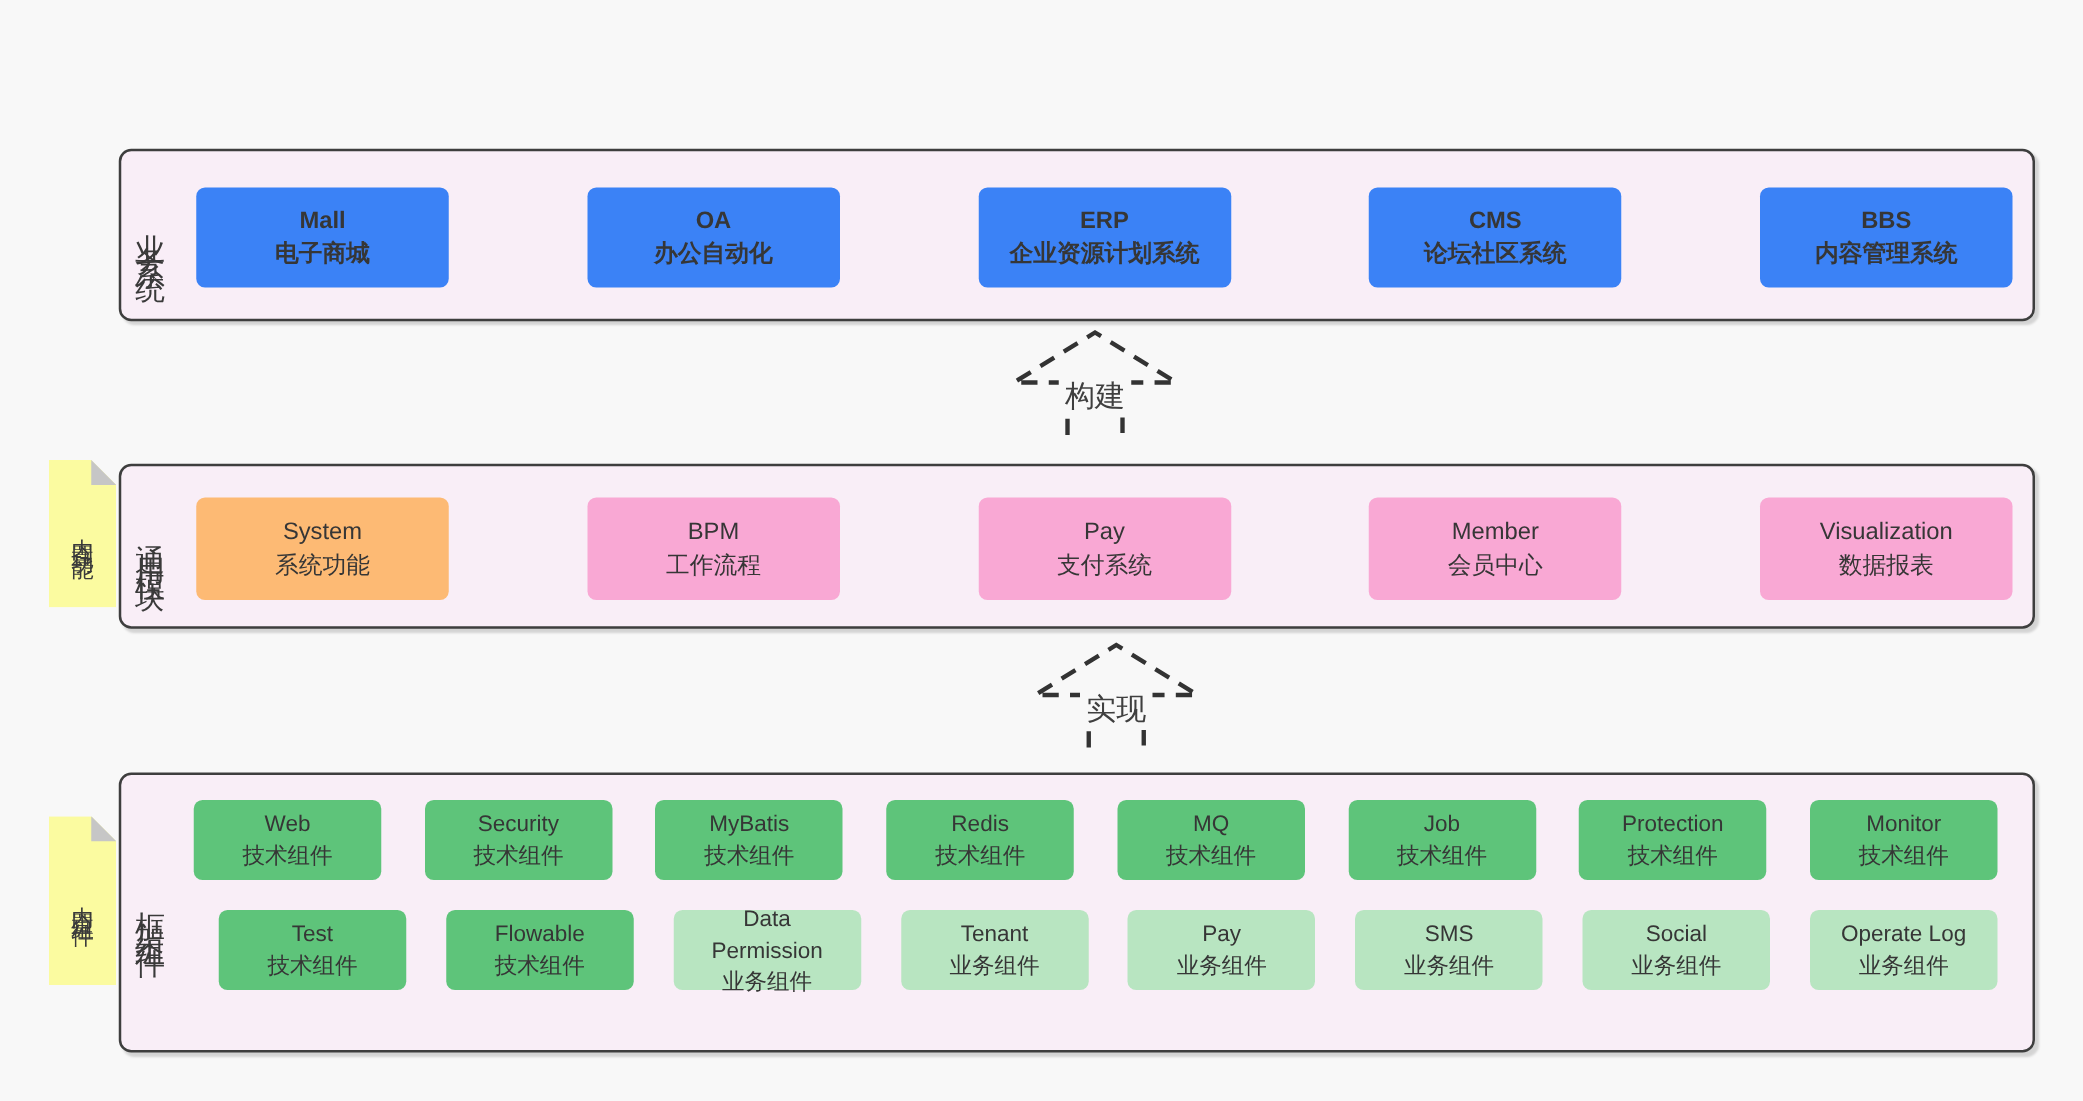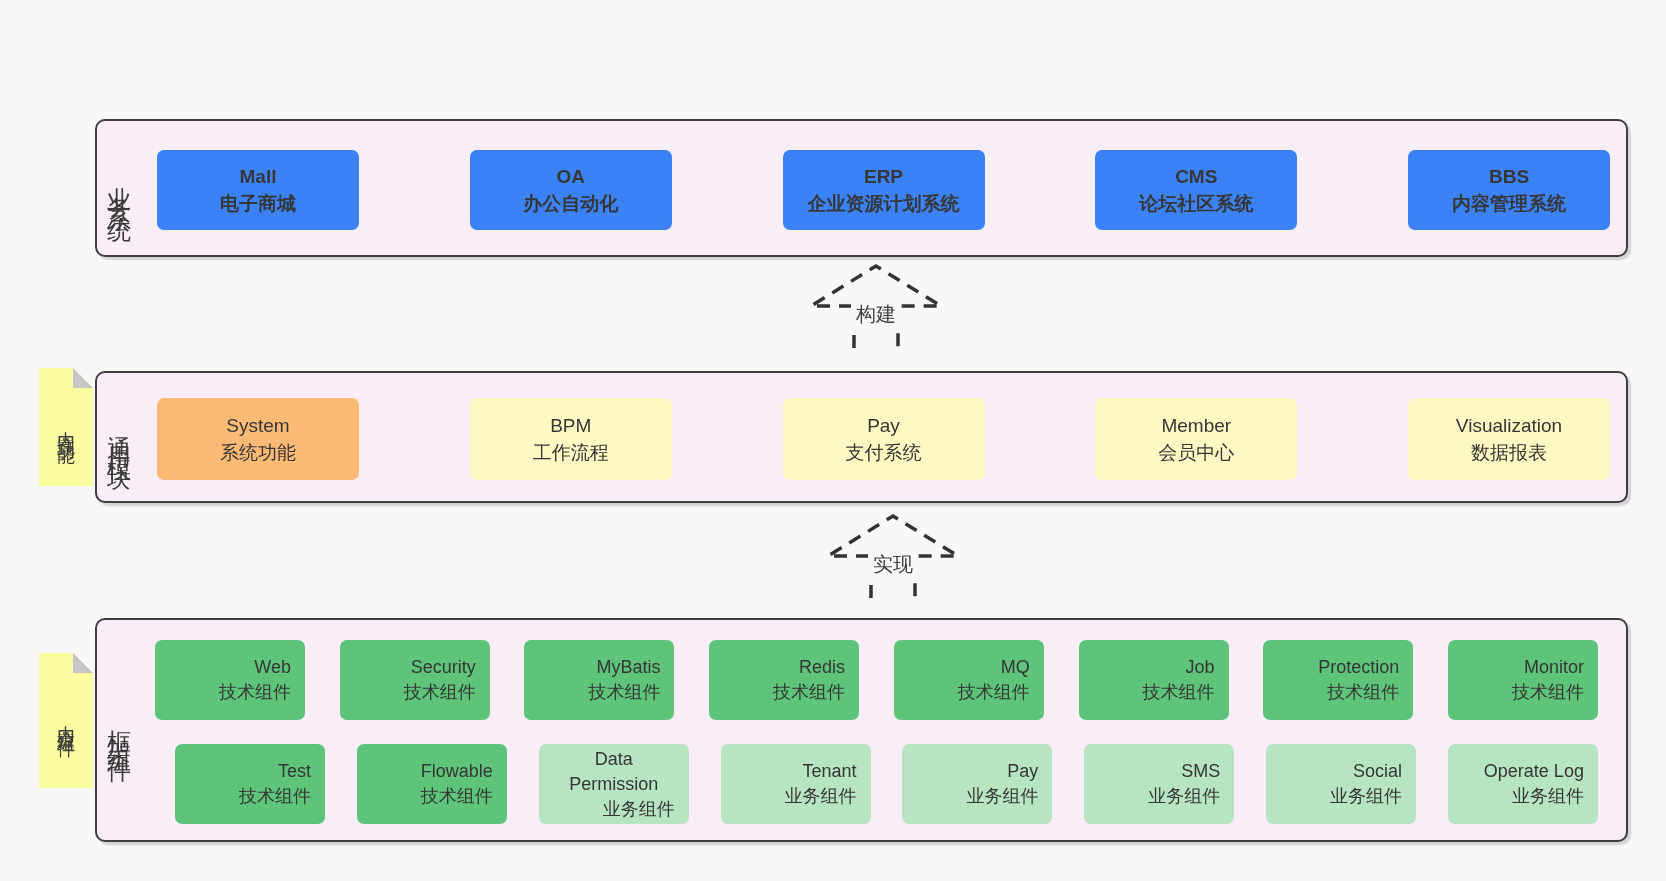--- a/index.html
+++ b/index.html
@@ -41,27 +41,27 @@
   .band-bottom .row-1 { margin-top:24px;margin-left:20px; }
 
   
   .box {
     border-radius:7px;
     display:flex; flex-direction:column; justify-content:center; align-items:center;
     text-align:center;
   }
   .band-top .box, .band-middle .box { width:202px; height:80px; }
   .band-middle .box { height:82px; }
-  .band-bottom .box { width:150px; height:80px; padding:0 14px;align-items:flex-end; }
+  .band-bottom .box { width:150px; height:64px; padding:0 14px; }
   .box-title, .box-sub { font-size:19px; line-height:27px; }
   .band-bottom .box-title, .band-bottom .box-sub { font-size:18px; line-height:25px; }
 
   .v-blue       { background:#3b82f6;font-weight:bold; }
   .v-red        { background:#fdba74; }
-  .v-pink       { background:#fef9c3; }
+  .v-pink       { background:#f9a8d4; }
   .v-green      { background:#5ec47a; }
   .v-lightgreen { background:#b8e5c1; }
 
   
   .sticky-note {
     position:absolute; left:39px; width:54px;
     background:#fbfba0;
     clip-path:polygon(0 0, calc(100% - 20px) 0, 100% 20px, 100% 100%, 0 100%);
     display:flex; align-items:center; justify-content:center;
   }
@@ -81,21 +81,21 @@
   .arrow-1 { left:803px; top:262px; }
   .arrow-2 { left:820px; top:512px; }
   .arrow svg { position:absolute; inset:0; overflow:visible; }
   .arrow-path {
     fill:none; stroke:#333333; stroke-width:3.5;
     stroke-dasharray:13 9; stroke-linecap:butt; stroke-linejoin:miter;
   }
   .arrow-label {
     position:absolute; left:50%; top:38px; transform:translateX(-50%);
     background:#f8f8f8; padding:1px 5px;
-    font-size:20px; color:#3f3f3f; white-space:nowrap;
+    font-size:24px; color:#3f3f3f; white-space:nowrap;
   }
 </style>
 </head>
 <body>
 
 <div class="stage">
 
   <section class="band band-top">
     <div class="band-label">业务系统</div>
     <div class="band-rows">

